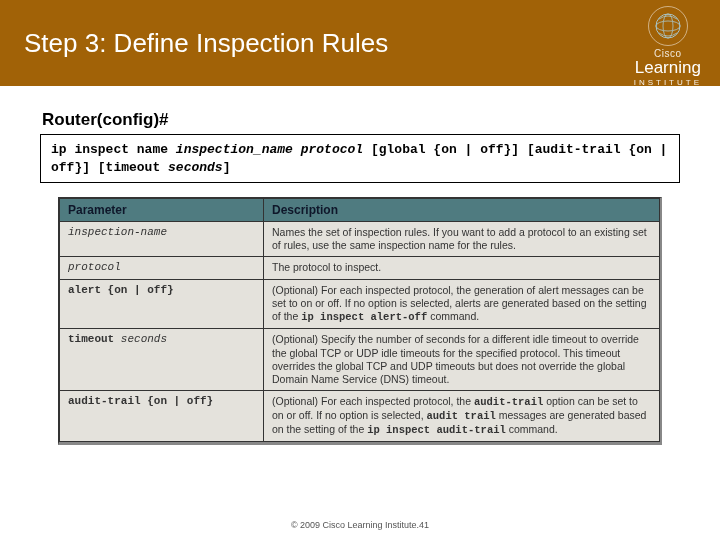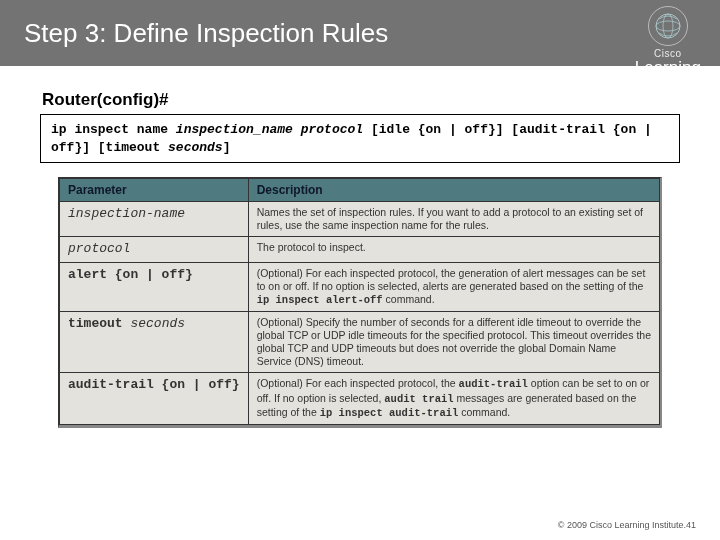--- a/index.html
+++ b/index.html
@@ -4,22 +4,22 @@
 <style>
   * { box-sizing: border-box; margin: 0; padding: 0; }
   body {
     width: 720px; height: 540px;
     background: #fff;
     font-family: Arial, Helvetica, sans-serif;
     position: relative;
     overflow: hidden;
   }
   .topbar {
-    background: #737373;
-    height: 66px;
+    background: #a16207;
+    height: 86px;
     position: relative;
     padding-left: 24px;
     display: flex;
     align-items: center;
   }
   .topbar h1 {
     color: #fff;
     font-size: 26px;
     font-weight: 400;
     font-family: Verdana, Arial, sans-serif;
@@ -82,35 +82,35 @@
     border: 1px solid #333;
     background: #e4e2dc;
     font-size: 10.5px;
     padding: 4px 8px;
     vertical-align: top;
     color: #333;
     line-height: 1.25;
   }
   td.param {
     font-family: "Courier New", monospace;
-    font-size: 13px;
+    font-size: 11px;
     white-space: nowrap;
-    width: 170px;
+    width: 204px;
   }
   td.param .pi { font-style: italic; }
   td.param .pb { font-weight: bold; }
   td .mono { font-family: "Courier New", monospace; font-weight: bold; }
 
   .footer {
     position: absolute;
     bottom: 10px;
     left: 24px; right: 24px;
     display: flex;
     align-items: center;
-    justify-content: flex-end;
+    justify-content: center;
     font-size: 9px;
     color: #555;
   }
   .footer .center {
     position: absolute;
     left: 50%; transform: translateX(-50%);
     display: flex; align-items: center; gap: 4px;
     color: #888;
     font-size: 11px;
   }
@@ -138,21 +138,21 @@
   </div>
 </div>
 
 <div class="content">
   <div class="prompt">Router(config)#</div>
 
   <div class="cmdbox">
     <span class="kw">ip inspect name</span>
     <span class="it">inspection_name</span>
     <span class="it">protocol</span>
-    <span class="kw">[idle {on | off}] [audit-trail</span>
+    <span class="kw">[global {on | off}] [audit-trail</span>
     <span class="kw">{on | off}] [timeout</span>
     <span class="it">seconds</span><span class="kw">]</span>
   </div>
 
   <div class="table-shell">
     <table>
       <thead>
         <tr>
           <th>Parameter</th>
           <th>Description</th>

